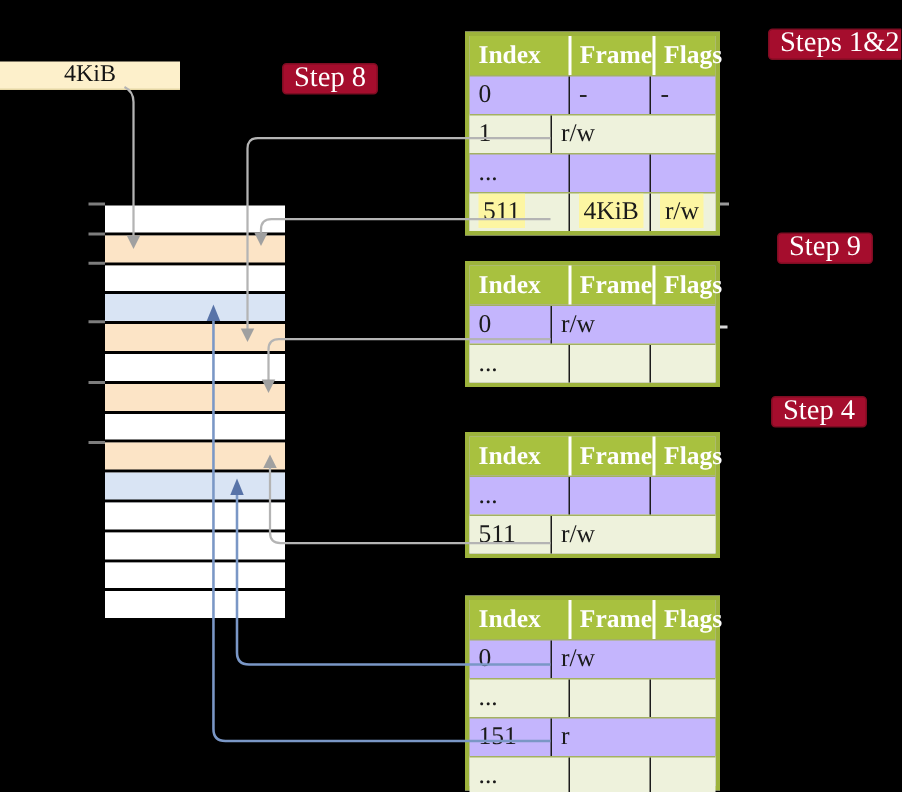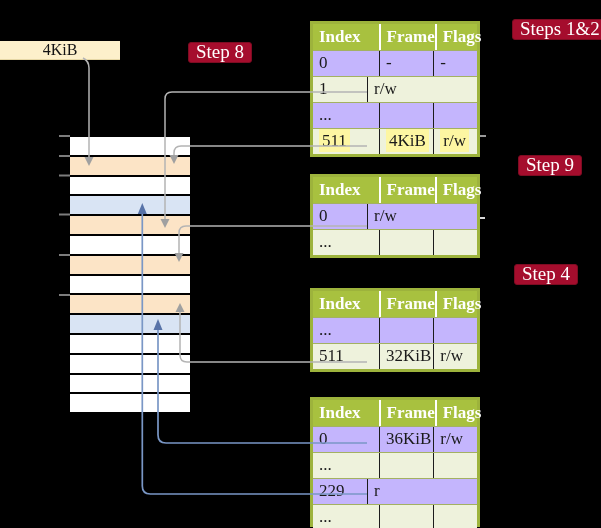--- a/index.html
+++ b/index.html
@@ -135,43 +135,41 @@
       <div class="th col-frame">Frame</div>
       <div class="th col-flags">Flags</div>
     </div>
     <div class="tr">
       <div class="td col-index">...</div>
       <div class="td col-frame"></div>
       <div class="td col-flags"></div>
     </div>
     <div class="tr shade">
       <div class="td col-index">511</div>
-      <div class="td col-frame">32KiB</div>
       <div class="td col-flags">r/w</div>
     </div>
   </div>
 
   <div class="ptable" id="table-4">
     <div class="thead">
       <div class="th col-index">Index</div>
       <div class="th col-frame">Frame</div>
       <div class="th col-flags">Flags</div>
     </div>
     <div class="tr">
       <div class="td col-index">0</div>
-      <div class="td col-frame">36KiB</div>
-      <div class="td col-flags">r/w</div>
-    </div>
-    <div class="tr shade">
-      <div class="td col-index">...</div>
-      <div class="td col-frame"></div>
-      <div class="td col-flags"></div>
-    </div>
-    <div class="tr">
-      <div class="td col-index">229</div>
+      <div class="td col-flags">r/w</div>
+    </div>
+    <div class="tr shade">
+      <div class="td col-index">...</div>
+      <div class="td col-frame"></div>
+      <div class="td col-flags"></div>
+    </div>
+    <div class="tr">
+      <div class="td col-index">151</div>
       <div class="td col-flags">r</div>
     </div>
     <div class="tr shade">
       <div class="td col-index">...</div>
       <div class="td col-frame"></div>
       <div class="td col-flags"></div>
     </div>
   </div>
 
   <svg id="wires" width="601" height="528" viewBox="0 0 601 528">

